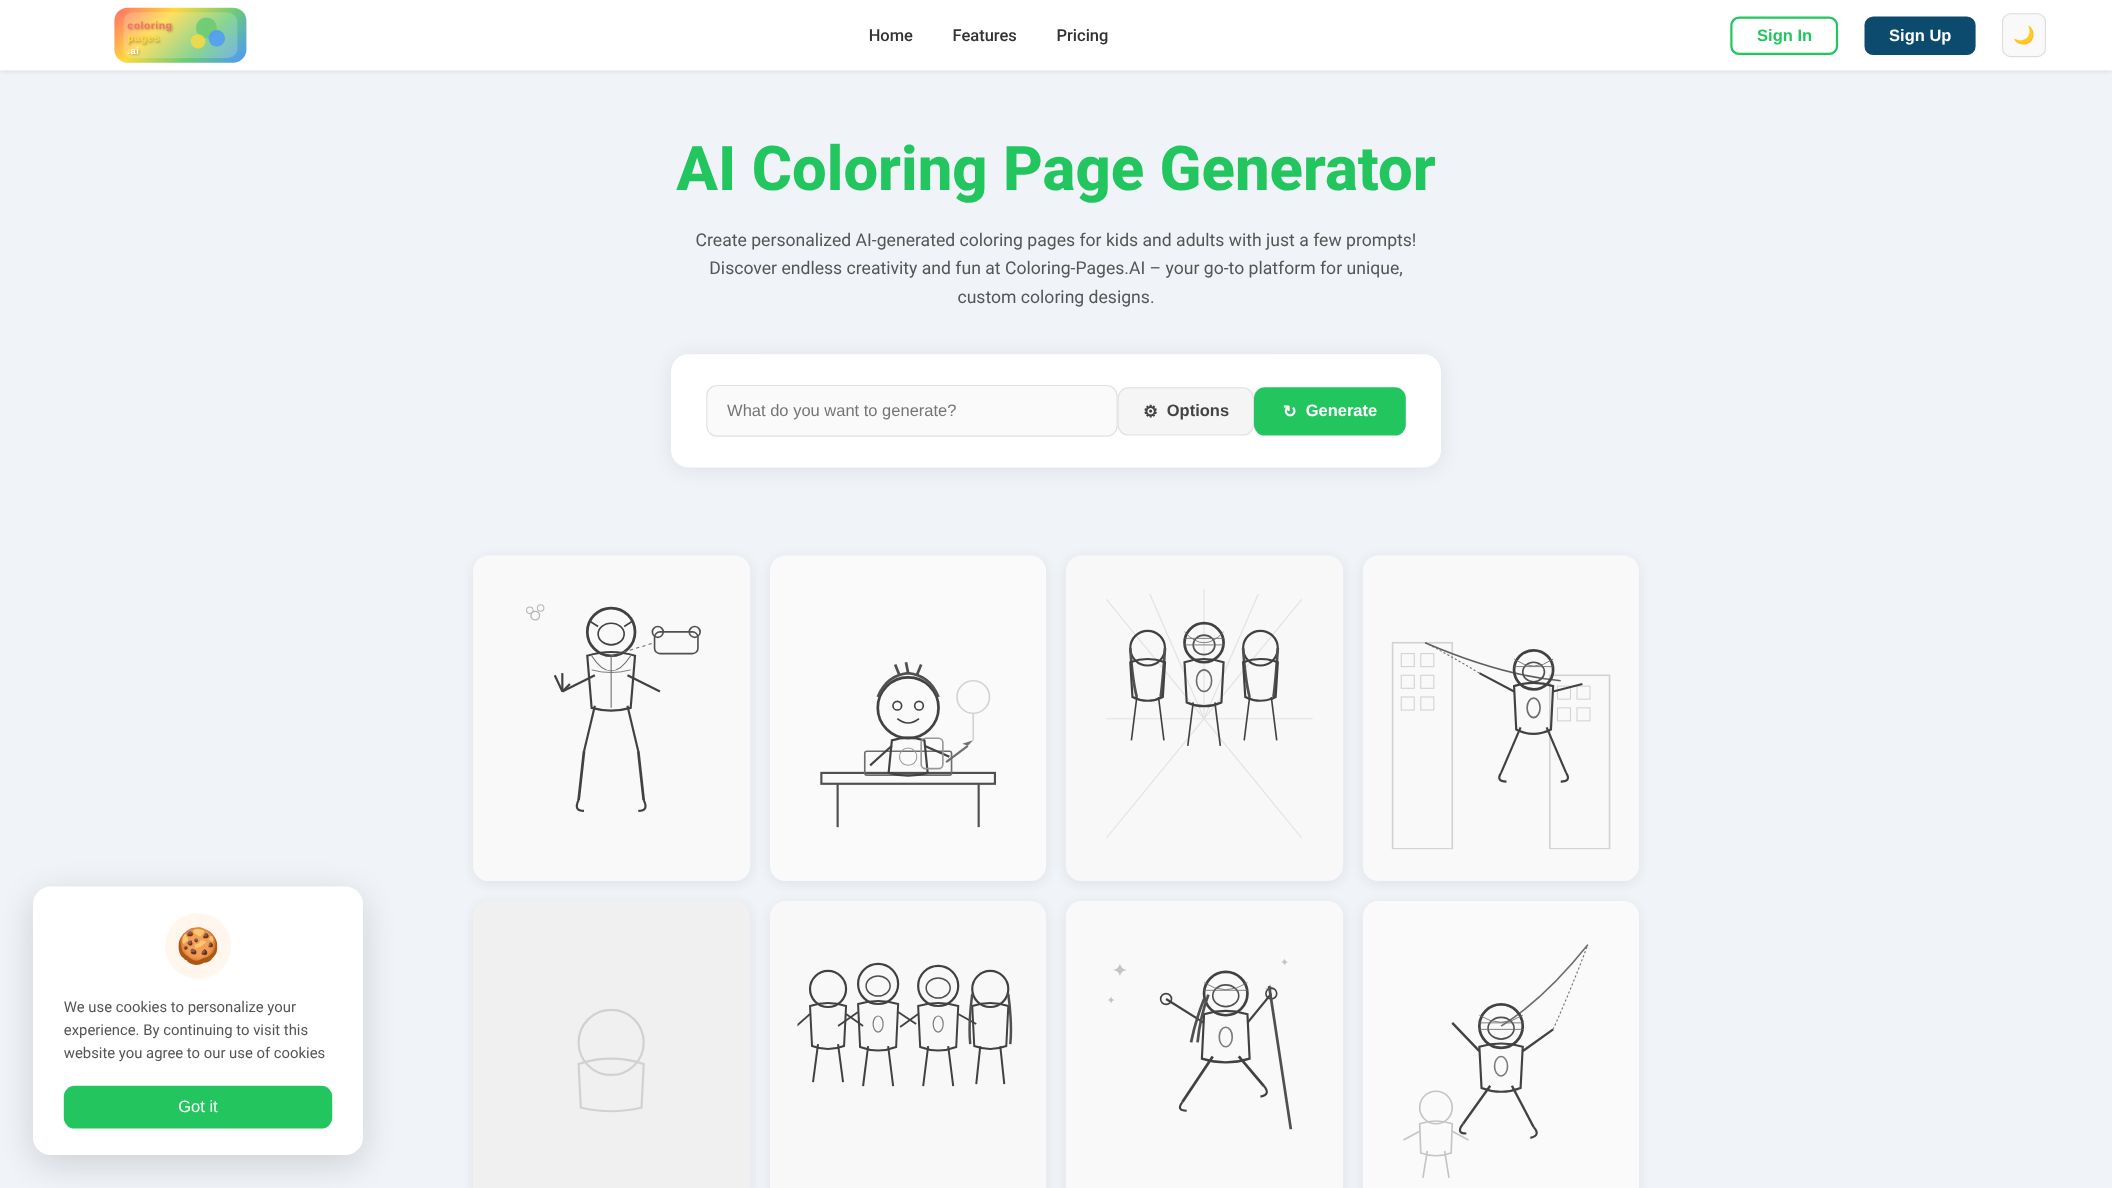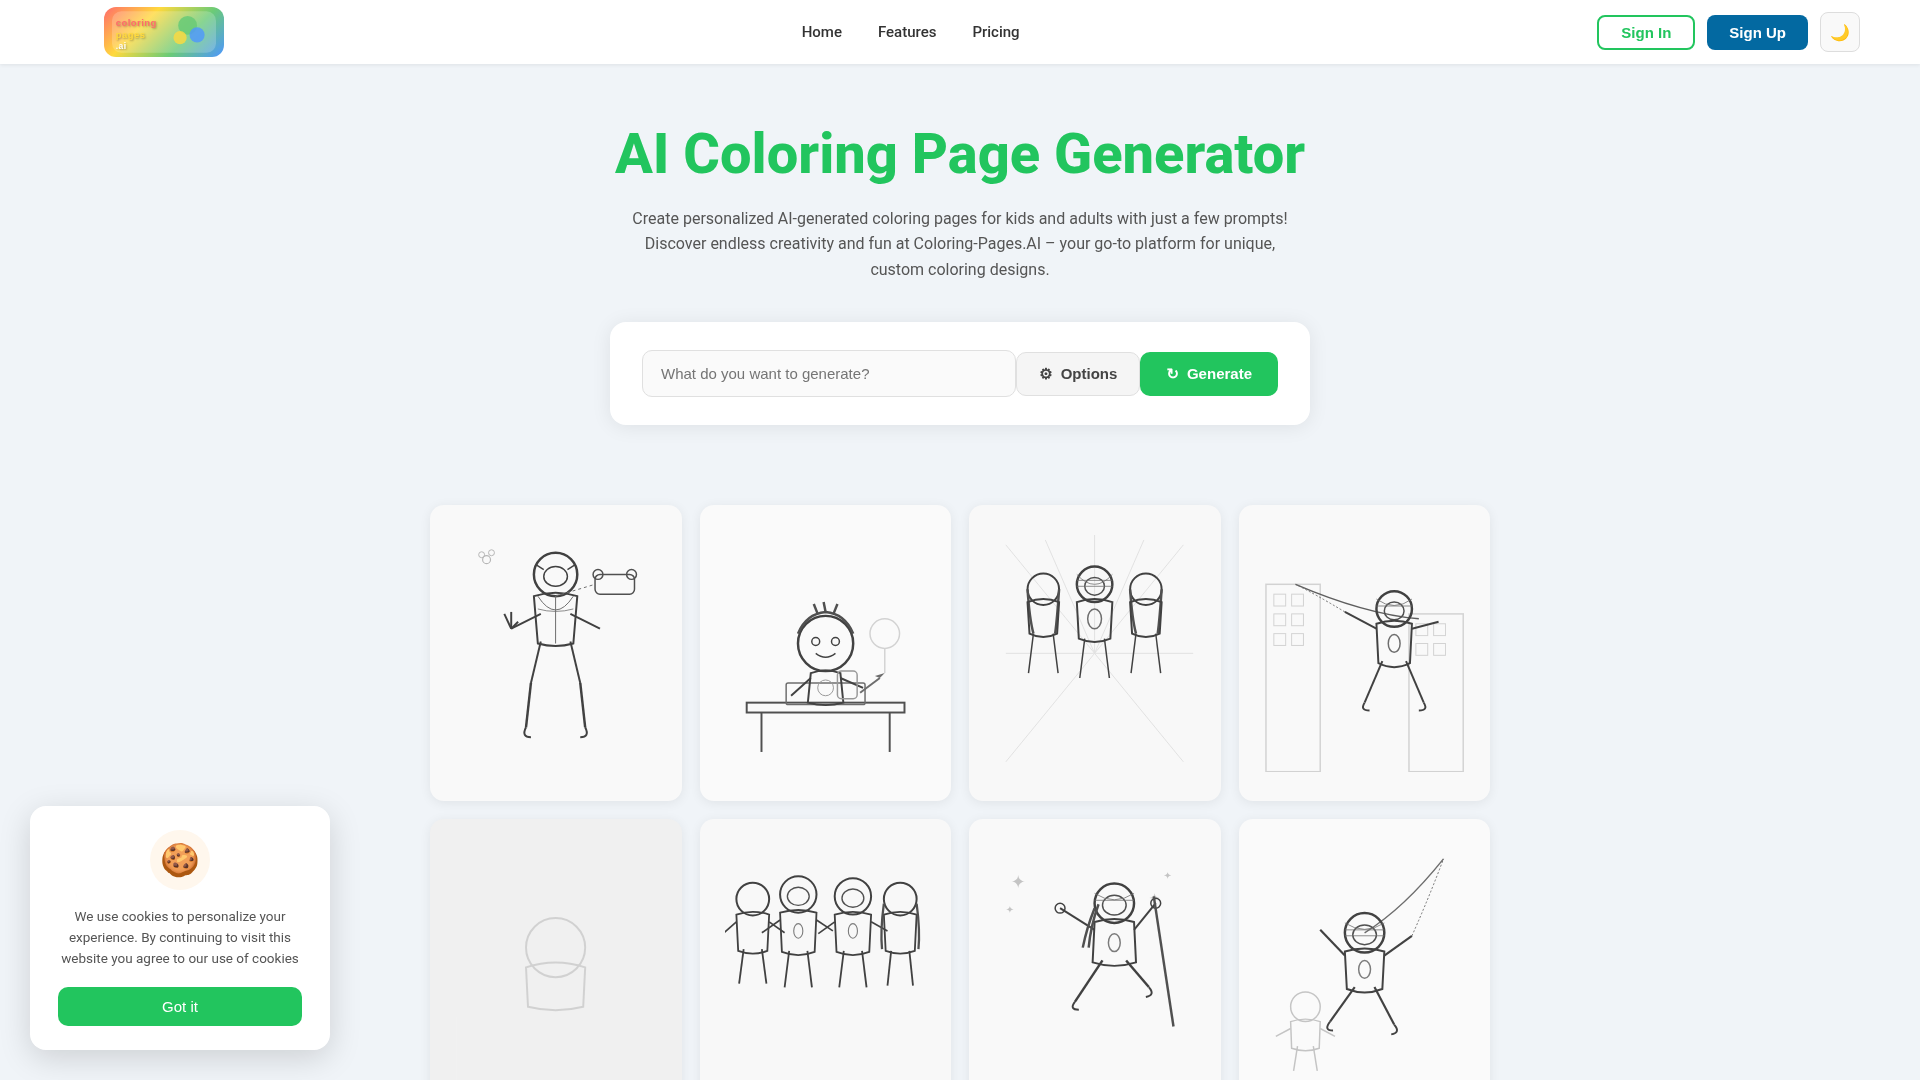--- a/index.html
+++ b/index.html
@@ -50,34 +50,34 @@
     }
     .nav-links a {
       text-decoration: none;
       color: #333;
       font-size: 15px;
       font-weight: 500;
     }
     .nav-actions {
       display: flex;
       align-items: center;
-      gap: 12px;
+      gap: 24px;
     }
     .btn-signin {
       border: 2px solid #22c55e;
       background: #fff;
       color: #22c55e;
       padding: 7px 22px;
       border-radius: 8px;
       font-size: 15px;
       font-weight: 600;
       cursor: pointer;
     }
     .btn-signup {
-      background: #0369a1;
+      background: #0c4a6e;
       color: #fff;
       border: none;
       padding: 9px 22px;
       border-radius: 8px;
       font-size: 15px;
       font-weight: 600;
       cursor: pointer;
     }
     .theme-toggle {
       width: 40px;
@@ -210,21 +210,20 @@
       border-radius: 50%;
       display: flex;
       align-items: center;
       justify-content: center;
       margin: 0 auto 16px;
       font-size: 32px;
     }
     .cookie-text {
       font-size: 13.5px;
       color: #555;
-      text-align: center;
       line-height: 1.55;
       margin-bottom: 18px;
     }
     .btn-gotit {
       background: #22c55e;
       color: #fff;
       border: none;
       border-radius: 10px;
       padding: 11px 0;
       width: 100%;

